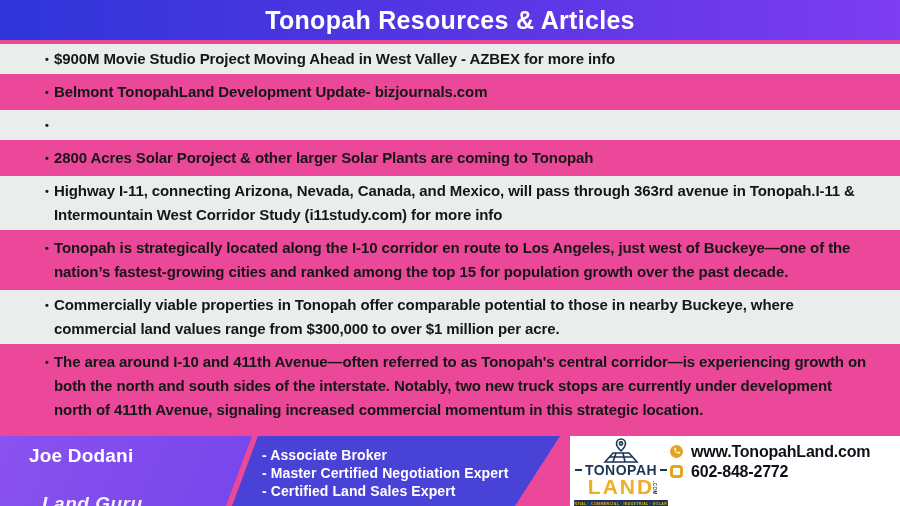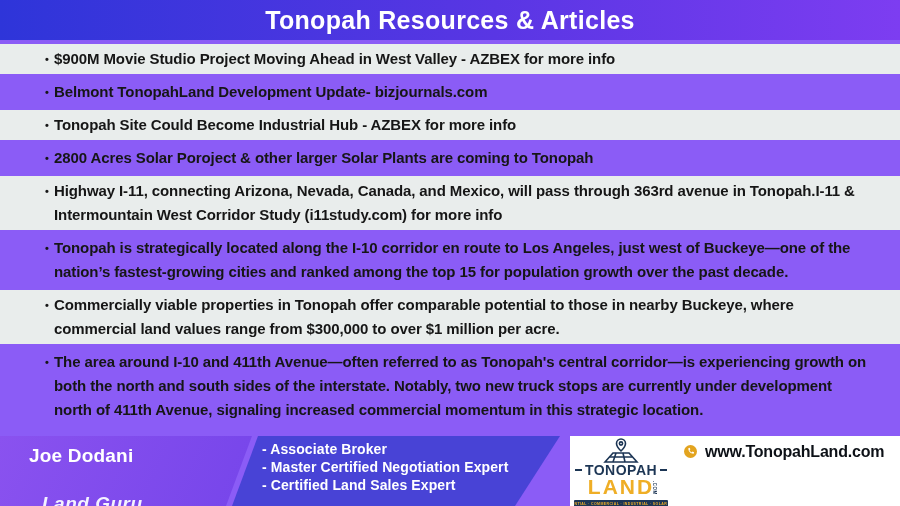--- a/index.html
+++ b/index.html
@@ -1,17 +1,17 @@
 <!DOCTYPE html>
 <html><head>
 <meta charset="utf-8">
 <style>
   html,body{margin:0;padding:0;background:#777;}
   .page{
-    position:relative;width:900px;height:506px;background:#8b5cf6;
+    position:relative;width:900px;height:506px;background:#ec4899;
     font-family:"Liberation Sans", sans-serif;overflow:hidden;margin:0 auto;
   }
   
   .header{
     position:absolute;top:0;left:0;width:100%;height:40px;
     background:linear-gradient(90deg,#2e35d9 0%,#5936e4 55%,#7d3df1 100%);
     display:flex;align-items:center;justify-content:center;
   }
   .header .title{
     color:#fff;font-size:25px;font-weight:800;letter-spacing:.3px;
@@ -55,21 +55,21 @@
   .exp-badges{display:flex;gap:4px;justify-content:center;margin-top:7px;}
   .badge{
     width:17px;height:13px;background:#f5f3fb;border-radius:2px;
     display:flex;align-items:center;justify-content:center;
     color:#2a2440;font-size:6px;font-weight:800;line-height:1;
   }
   .footer-mid{
     position:absolute;inset:0;background:#4843d6;
     clip-path:polygon(258px 0,560px 0,515px 100%,232px 100%);
   }
-  .credentials{position:absolute;left:262px;top:4px;}
+  .credentials{position:absolute;left:262px;top:10px;}
   .cred-line{
     color:#fff;font-size:14px;font-weight:800;line-height:18px;letter-spacing:.1px;
   }
   .footer-right{position:absolute;left:570px;top:0;width:330px;height:70px;background:#fff;}
   
   .tl-logo{position:absolute;left:4px;top:0;width:94px;text-align:center;}
   .tl-pin{display:block;margin:0 auto;}
   .tl-name{
     display:flex;align-items:center;gap:3px;justify-content:center;margin-top:-1px;
     color:#1c3554;font-size:14px;font-weight:800;letter-spacing:.5px;line-height:14px;
@@ -82,21 +82,21 @@
   .tl-com{
     position:absolute;right:-10px;bottom:1px;color:#1c3554;
     font-size:4.5px;font-weight:700;writing-mode:vertical-rl;letter-spacing:.5px;
   }
   .tl-bar{
     margin-top:2px;background:#1c3554;height:7px;border-radius:1px;
     display:flex;align-items:center;justify-content:center;
     color:#efae26;font-size:3.5px;font-weight:700;letter-spacing:.4px;white-space:nowrap;overflow:hidden;
   }
   
-  .contacts{position:absolute;left:114px;top:6px;}
+  .contacts{position:absolute;left:100px;top:6px;}
   .contact-row{display:flex;align-items:center;gap:8px;height:19px;margin-bottom:1px;}
   .cicon{flex:0 0 13px;height:13px;position:relative;}
   .cicon.phone{background:#e3a41f;border-radius:50%;}
   .cicon.phone svg{position:absolute;inset:2px;}
   .cicon.ring{border:3.5px solid #e3a41f;border-radius:50%;box-sizing:border-box;background:#fff;}
   .cicon.rsquare{border:3.5px solid #e3a41f;border-radius:4px;box-sizing:border-box;background:#fff;}
   .contact-text{font-size:16px;font-weight:800;color:#0d1117;letter-spacing:-.2px;}
 </style>
 </head>
 <body>
@@ -114,21 +114,20 @@
       <span class="row-text">$900M Movie Studio Project Moving Ahead in West Valley - AZBEX for more info</span>
     </div>
 
     <div class="row">
       <span class="bullet">•</span>
       <span class="row-text">Belmont TonopahLand Development Update- bizjournals.com</span>
     </div>
 
     <div class="row shaded">
       <span class="bullet">•</span>
-      <span class="row-text">Tonopah Site Could Become Industrial Hub - AZBEX for more info</span>
     </div>
 
     <div class="row">
       <span class="bullet">•</span>
       <span class="row-text">2800 Acres Solar Poroject &amp; other larger Solar Plants are coming to Tonopah</span>
     </div>
 
     <div class="row shaded">
       <span class="bullet">•</span>
       <span class="row-text">Highway I-11, connecting Arizona, Nevada, Canada, and Mexico, will pass through 363rd avenue in Tonopah.I-11 &amp; Intermountain West Corridor Study (i11study.com) for more info</span>
@@ -189,18 +188,22 @@
         <div class="contact-row">
           <span class="cicon phone">
             <svg viewBox="0 0 10 10">
                 <path fill="#ffffff" d="M2.6 1.4 L4 0.9 4.9 2.6 3.9 3.6 A5.4 5.4 0 0 0 6.3 6 L7.3 5 9 5.9 8.5 7.4 C5.3 7.6 2.3 4.6 2.6 1.4 Z"></path>
               </svg>
           </span>
           <span class="contact-text">www.TonopahLand.com</span>
         </div>
 
 
+        <div class="contact-row">
+          <span class="cicon rsquare"></span>
+          <span class="contact-text">602-848-2772</span>
+        </div>
 
       </div>
     </div>
 
   </div>
 </div>
 
 </body></html>

